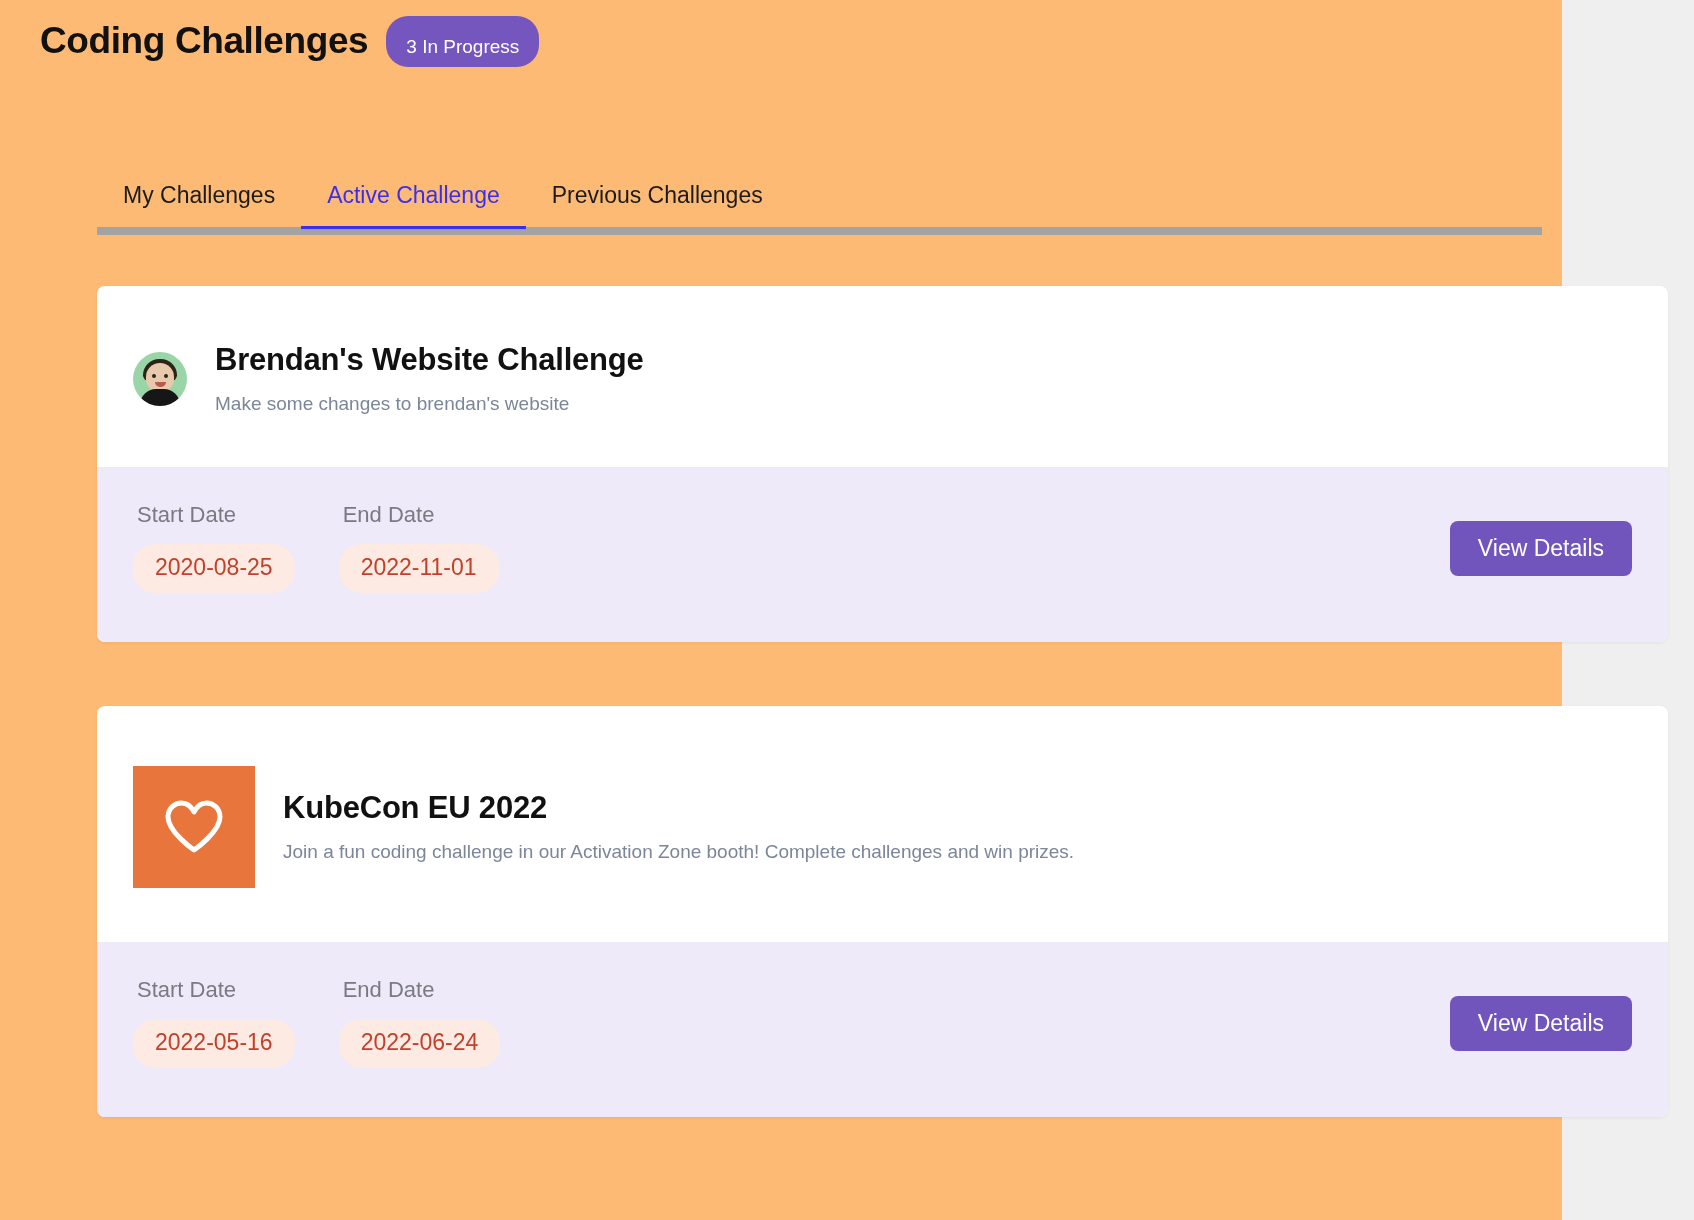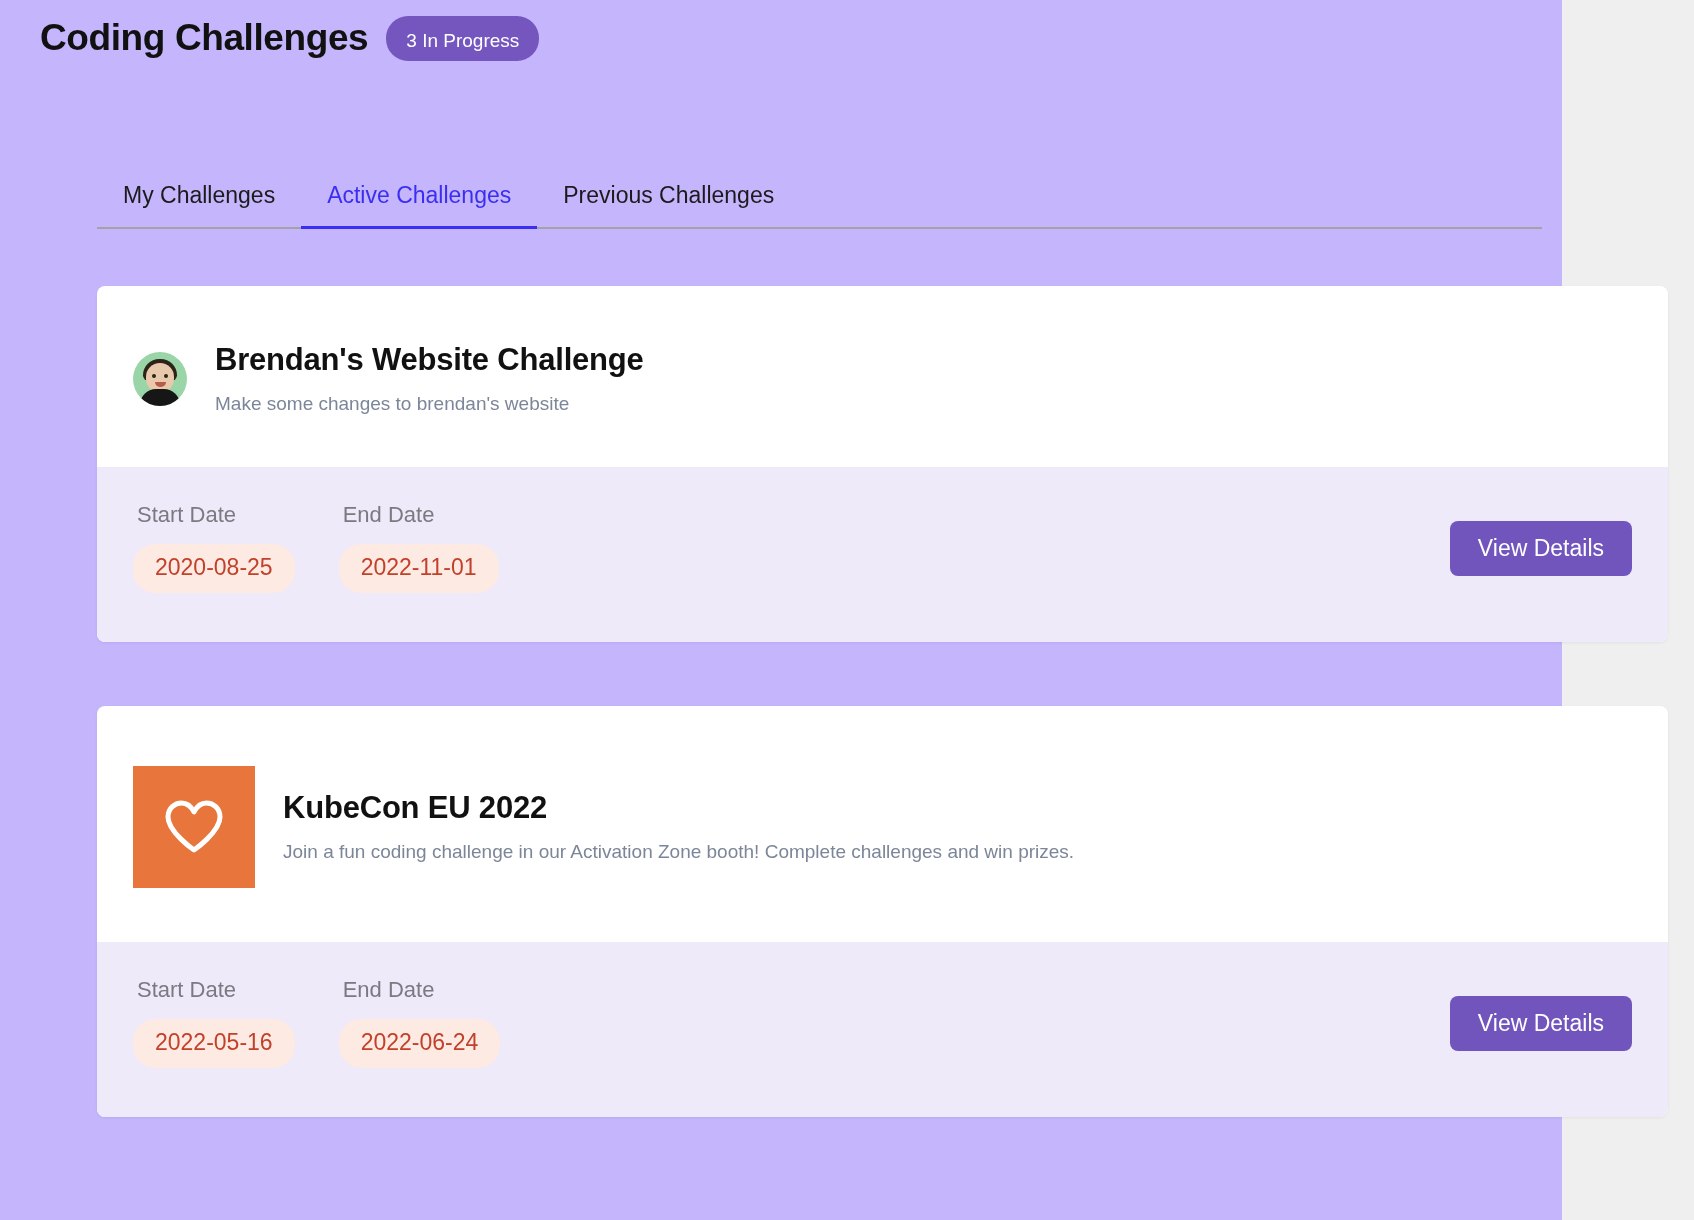--- a/index.html
+++ b/index.html
@@ -9,21 +9,21 @@
     height: 1220px;
     background: #efefef;
     font-family: "Liberation Sans", sans-serif;
     overflow: hidden;
   }
 
   .page {
     position: relative;
     width: 1562px;
     height: 1220px;
-    background: #c4b5fd;
+    background: #fdba74;
   }
 
   
   .header {
     position: absolute;
     left: 40px;
     top: 16px;
     display: flex;
     align-items: center;
     gap: 18px;
@@ -33,32 +33,32 @@
     font-weight: bold;
     color: #111111;
     letter-spacing: -0.4px;
     line-height: 1.1;
   }
   .badge {
     background: #7556bf;
     color: #ffffff;
     font-size: 19px;
     border-radius: 22px;
-    padding: 15px 20px 11px 20px;
+    padding: 21px 20px 11px 20px;
     line-height: 1;
     white-space: nowrap;
   }
 
   
   .tabbar {
     position: absolute;
     left: 97px;
     top: 178px;
     width: 1445px;
-    border-bottom: 2px solid #a3a3a3;
+    border-bottom: 8px solid #a3a3a3;
     display: flex;
     align-items: flex-end;
     gap: 0px;
   }
   .tab {
     font-size: 23px;
     color: #1b1b1b;
     padding: 6px 26px 19px 26px;
     line-height: 1;
     cursor: pointer;
@@ -212,21 +212,21 @@
 
 <div class="page">
 
   <div class="header">
     <div class="page-title">Coding Challenges</div>
     <div class="badge">3 In Progress</div>
   </div>
 
   <div class="tabbar">
     <div class="tab">My Challenges</div>
-    <div class="tab active">Active Challenges</div>
+    <div class="tab active">Active Challenge</div>
     <div class="tab">Previous Challenges</div>
   </div>
 
   <div class="card" id="card-0">
     <div class="card-body">
       <div class="avatar">
         <div class="hair"></div>
         <div class="face"></div>
         <div class="eye-l"></div>
         <div class="eye-r"></div>

